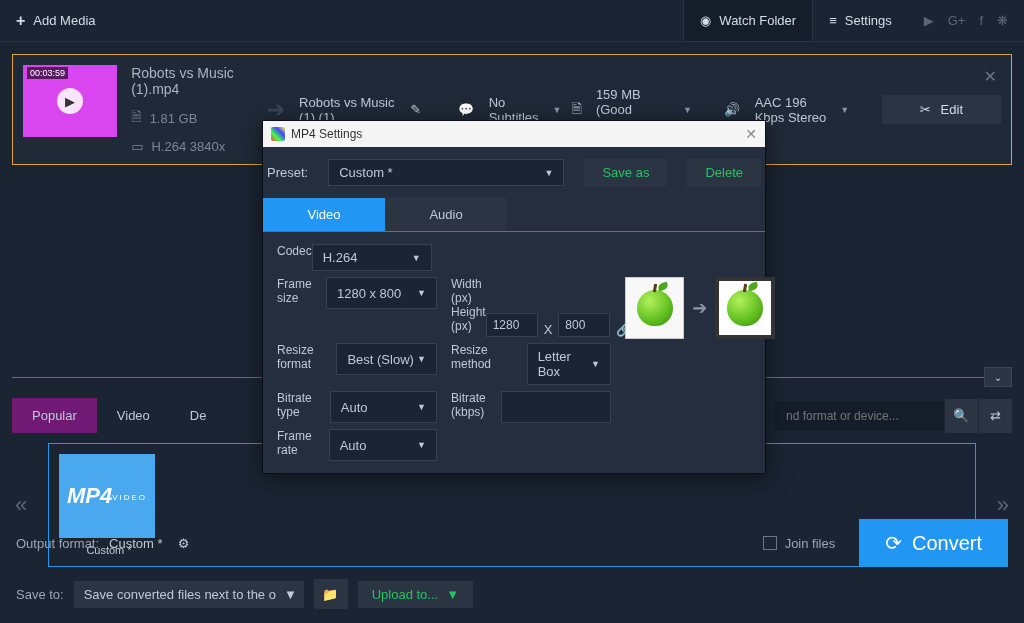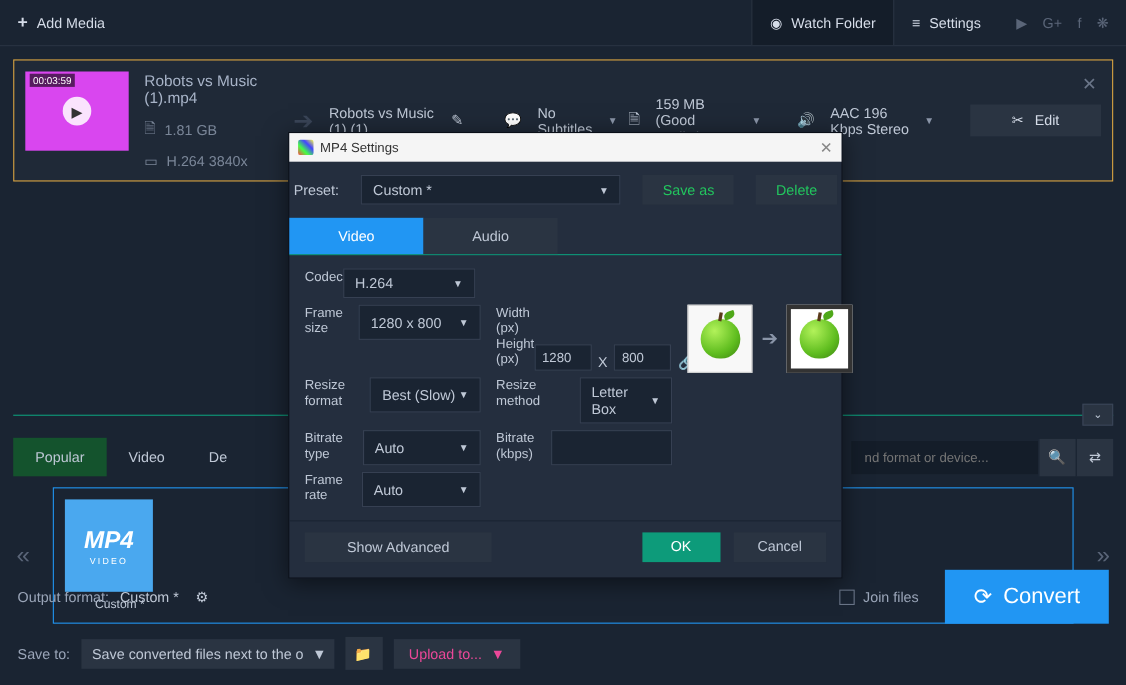--- a/index.html
+++ b/index.html
@@ -25,40 +25,40 @@
 .fc-row .chev{font-size:9px;color:#8a95a8}
 .edit-btn{background:#2a3442;padding:7px 38px;display:flex;align-items:center;gap:10px;color:#d5dce8;cursor:pointer}
 .close-x{position:absolute;right:14px;top:12px;color:#6a7588;font-size:16px;cursor:pointer}
 .arrow-between{color:#3a4558;font-size:22px;align-self:center}
 
 .hr-line{height:1px;background:#0d9b7a;margin:0 12px;position:relative}
 .collapse-tab{position:absolute;right:0;top:-10px;width:28px;height:20px;background:#2a3442;border:1px solid #3a4558;display:flex;align-items:center;justify-content:center;font-size:10px;cursor:pointer}
 
 .format-bar{display:flex;align-items:center;padding:0 12px;gap:0;margin-top:20px}
 .ftab{padding:10px 20px;color:#bfc8d6;cursor:pointer}
-.ftab.active{background:#14532d}
+.ftab.active{background:#701a75}
 .search-area{margin-left:auto;display:flex;align-items:center;gap:0}
 .search-input{background:#141d29;border:none;color:#7a8698;padding:8px 12px;width:170px;font-size:12px}
 .sq-btn{width:34px;height:34px;background:#2a3442;display:flex;align-items:center;justify-content:center;cursor:pointer;border-left:1px solid #1a2432}
 
 .preset-strip{margin:10px 48px 0;border:1px solid #2196f3;padding:10px;display:flex;gap:12px;position:relative}
 .nav-arrow{position:absolute;top:50%;transform:translateY(-50%);color:#5a6578;font-size:22px;cursor:pointer}
 .nav-arrow.left{left:-34px}.nav-arrow.right{right:-34px}
 .preset-tile{width:100px;text-align:center}
-.preset-thumb{width:80px;height:84px;background:#4aa8ef;display:flex;flex-direction:column;align-items:center;justify-content:center;color:#fff;font-weight:bold;font-size:22px;font-style:italic}
+.preset-thumb{width:96px;height:84px;background:#4aa8ef;display:flex;flex-direction:row;align-items:center;justify-content:center;color:#fff;font-weight:bold;font-size:22px;font-style:italic}
 .preset-thumb .sub{font-size:8px;letter-spacing:2px;margin-top:2px;font-style:normal;font-weight:normal}
 .preset-label{font-size:11px;margin-top:6px;color:#bfc8d6}
 
 .bottom-rows{position:absolute;bottom:0;left:0;right:0;padding:10px 16px 14px;display:flex;flex-direction:column;gap:12px}
 .brow{display:flex;align-items:center;gap:10px}
 .brow .lbl{color:#9aa5b8}
 .gear{width:22px;height:22px;display:flex;align-items:center;justify-content:center;cursor:pointer;color:#bfc8d6}
 .save-select{background:#2a3442;padding:6px 10px;color:#bfc8d6;display:flex;align-items:center;gap:8px;cursor:pointer;width:230px;overflow:hidden;white-space:nowrap}
 .folder-btn{width:34px;height:30px;background:#2a3442;display:flex;align-items:center;justify-content:center;cursor:pointer}
-.upload-sel{background:#2a3442;padding:6px 14px;color:#ec4899;display:flex;align-items:center;gap:8px;cursor:pointer}
+.upload-sel{background:#2a3442;padding:6px 14px;color:#22c55e;display:flex;align-items:center;gap:8px;cursor:pointer}
 .join-files{display:flex;align-items:center;gap:8px;margin-left:auto;color:#9aa5b8}
 .checkbox{width:14px;height:14px;border:1px solid #6a7588;cursor:pointer}
 .convert-btn{background:#2196f3;color:#fff;padding:12px 26px;font-size:20px;display:flex;align-items:center;gap:10px;cursor:pointer;margin-left:14px}
 
 
 .dialog{position:absolute;left:262px;top:120px;width:504px;background:#242e3e;border:1px solid #0a0f18;box-shadow:0 4px 20px rgba(0,0,0,.5)}
 .dlg-titlebar{height:26px;background:#f5f5f5;display:flex;align-items:center;padding:0 8px;color:#333;font-size:12px}
 .dlg-titlebar .icon{width:14px;height:14px;margin-right:6px;background:linear-gradient(45deg,#f44,#4f4,#44f,#ff4);border-radius:2px}
 .dlg-titlebar .x{margin-left:auto;color:#888;cursor:pointer;font-size:14px}
 .dlg-row{display:flex;align-items:center;padding:12px 4px;gap:20px}
@@ -308,18 +308,13 @@
 
     <div class="field">
       <div class="lblf">Frame rate</div>
       <div class="dlg-select" style="width:120px">
         <span>Auto</span>
         <span class="tri">▼</span>
       </div>
     </div>
   </div>
 
-  <div class="dlg-footer">
-    <div class="show-adv">Show Advanced</div>
-    <div class="ok-btn">OK</div>
-    <div class="cancel-btn">Cancel</div>
-  </div>
 </div>
 
 </body></html>

